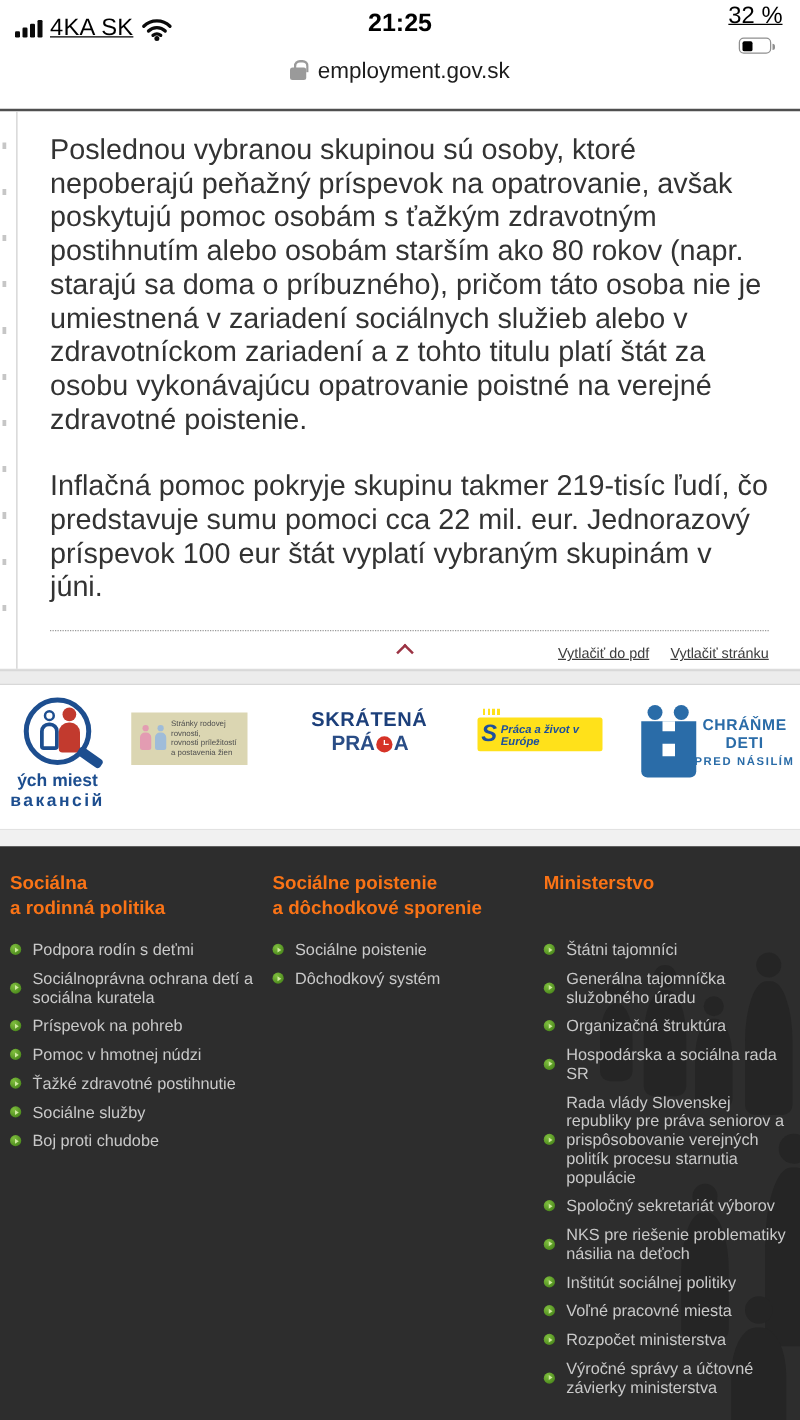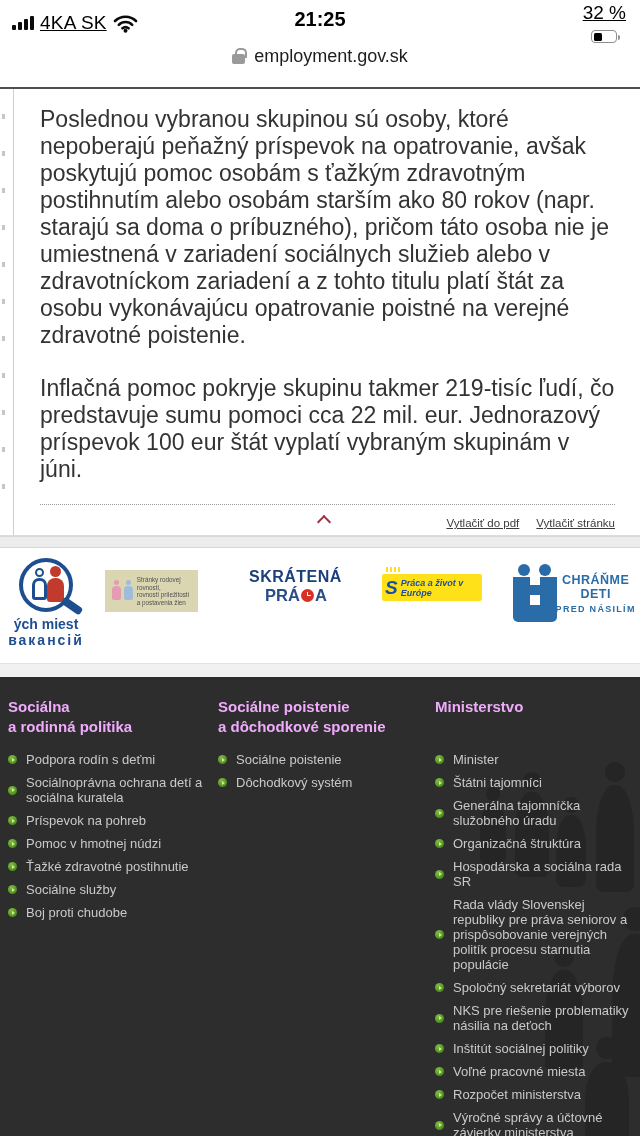--- a/index.html
+++ b/index.html
@@ -95,21 +95,21 @@
 
   
   .footer { position:relative; height:459px; background:#2d2d2d; display:flex; padding:20px 0 0 8px; overflow:hidden; }
   .sil-fig { position:absolute; }
   .sil-fig .sh { position:absolute; left:50%; transform:translateX(-50%); top:0; border-radius:50%; background:#252525; }
   .sil-fig .sb { position:absolute; left:0; right:0; bottom:0; border-radius:45% 45% 8px 8px; background:#252525; }
   .fcol { position:relative; z-index:1; }
   .fcol-1 { width:202px; margin-right:8px; }
   .fcol-2 { width:212px; margin-right:5px; }
   .fcol-3 { width:200px; }
-  .fcol h3 { min-height:40px; margin-bottom:15px; font-size:15px; line-height:20px; font-weight:bold; color:#f0abfc; }
+  .fcol h3 { min-height:40px; margin-bottom:15px; font-size:15px; line-height:20px; font-weight:bold; color:#f97316; }
   .fcol ul { list-style:none; }
   .fcol li { display:flex; align-items:center; margin-bottom:8px; cursor:pointer; }
   .blt { position:relative; flex-shrink:0; width:9px; height:9px; margin-right:9px; border-radius:50%;
     background:radial-gradient(circle at 35% 30%, #7fbe3e, #3c7a12); }
   .blt::after { content:""; position:absolute; left:3.5px; top:2.5px;
     border-left:3px solid #cfe9a0; border-top:2px solid transparent; border-bottom:2px solid transparent; }
   .fcol li span.t { font-size:13px; line-height:15px; color:#c9c9c9; }
 </style>
 </head>
 <body>
@@ -313,24 +313,20 @@
     </div>
 
     <div class="fcol fcol-3">
       <h3>
         <div>Ministerstvo</div>
         <div></div>
       </h3>
       <ul>
         <li>
             <span class="blt"></span>
-            <span class="t">Minister</span>
-          </li>
-        <li>
-            <span class="blt"></span>
             <span class="t">Štátni tajomníci</span>
           </li>
         <li>
             <span class="blt"></span>
             <span class="t">Generálna tajomníčka služobného úradu</span>
           </li>
         <li>
             <span class="blt"></span>
             <span class="t">Organizačná štruktúra</span>
           </li>

